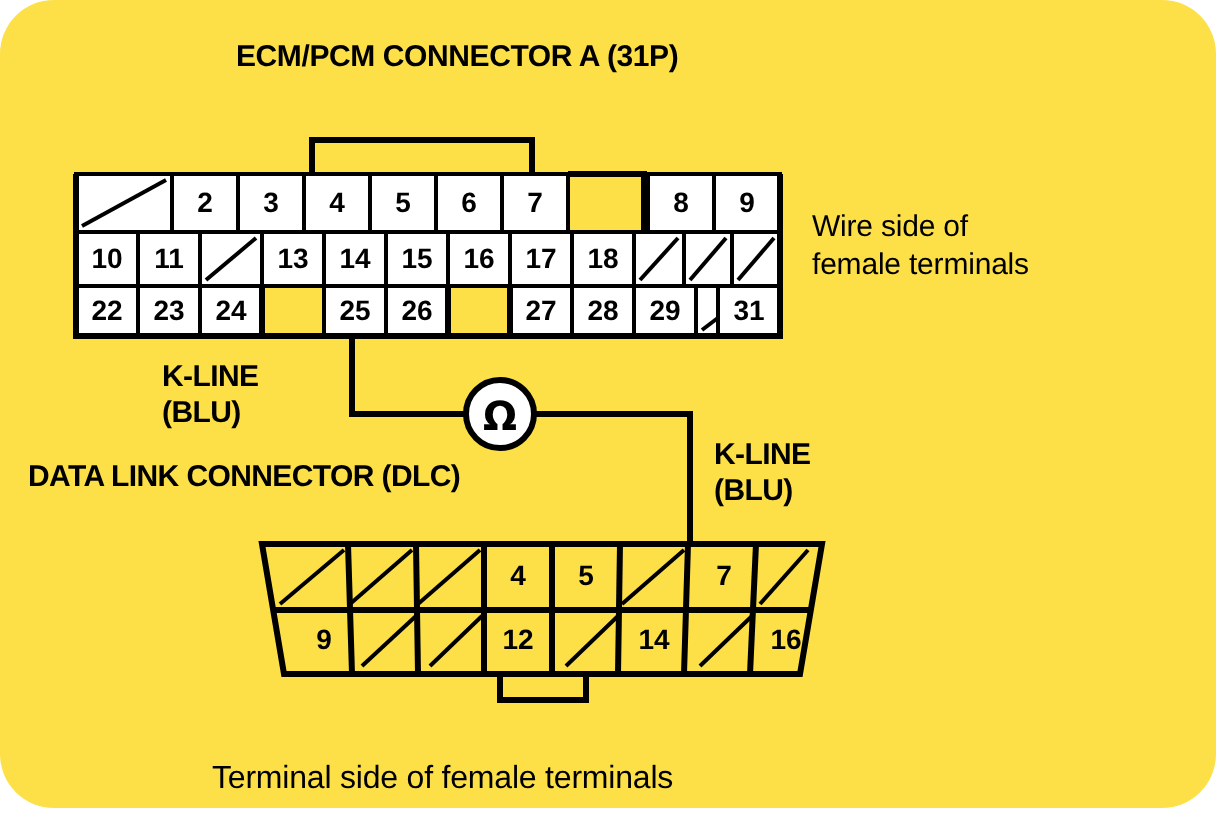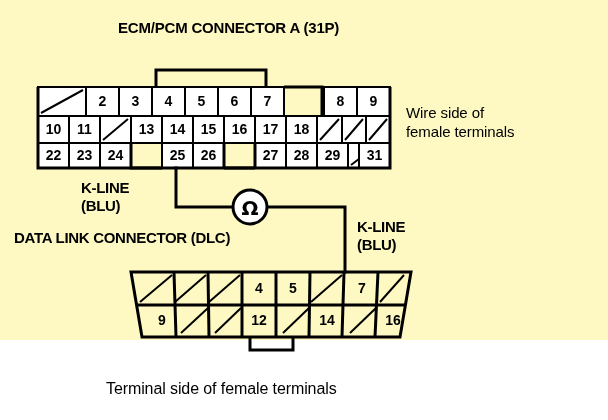--- a/index.html
+++ b/index.html
@@ -9,22 +9,23 @@
   }
   body {
     width: 608px;
     height: 420px;
     overflow: hidden;
     font-family: "Liberation Sans", sans-serif;
   }
   #diagram-root {
     position: relative;
     width: 608px;
-    height: 340px;
-    background: #fef9c3;
+    height: 404px;
+    background: #fde047;
+    border-radius: 27px;
   }
   svg.diagram {
     display: block;
     width: 608px;
     height: 420px;
   }
   .cell-rect {
     fill: #ffffff;
     stroke: #000000;
     stroke-width: 2;

